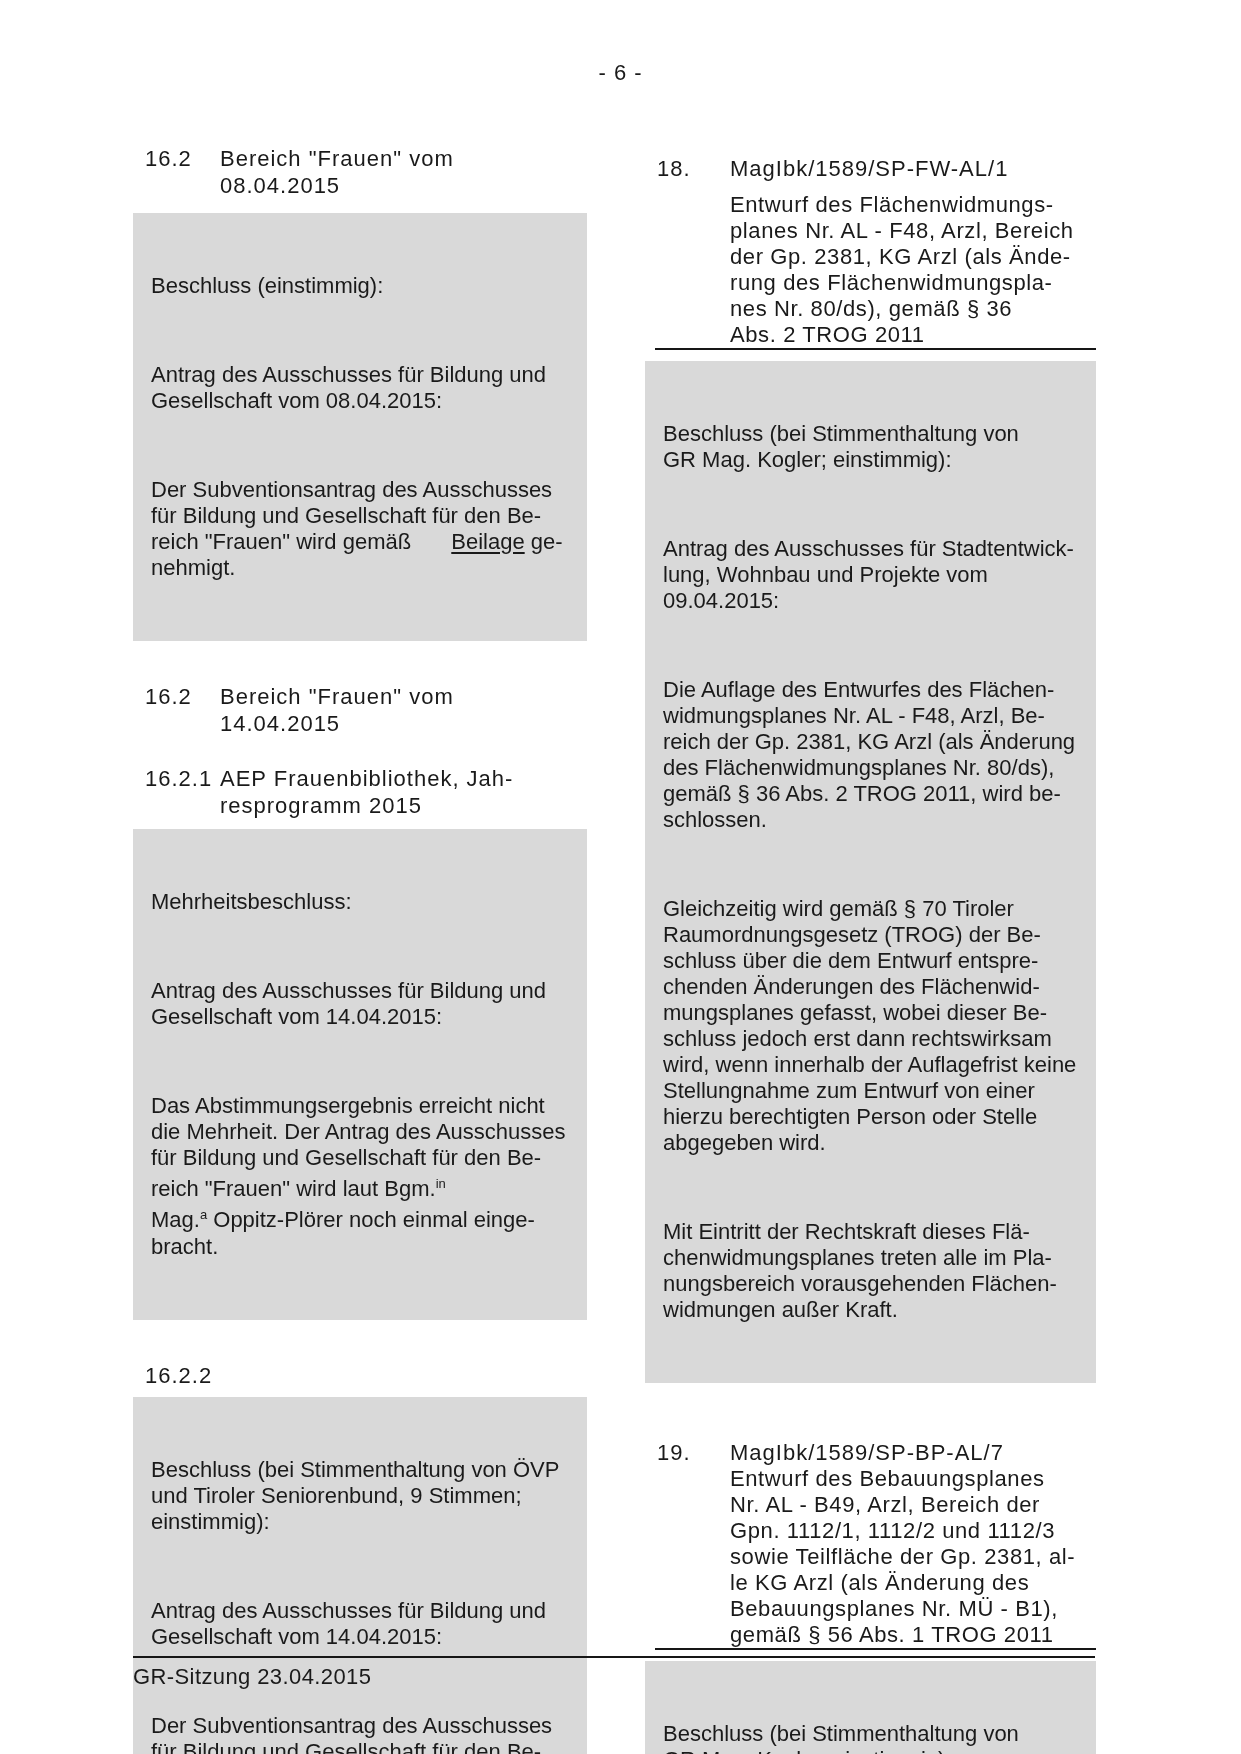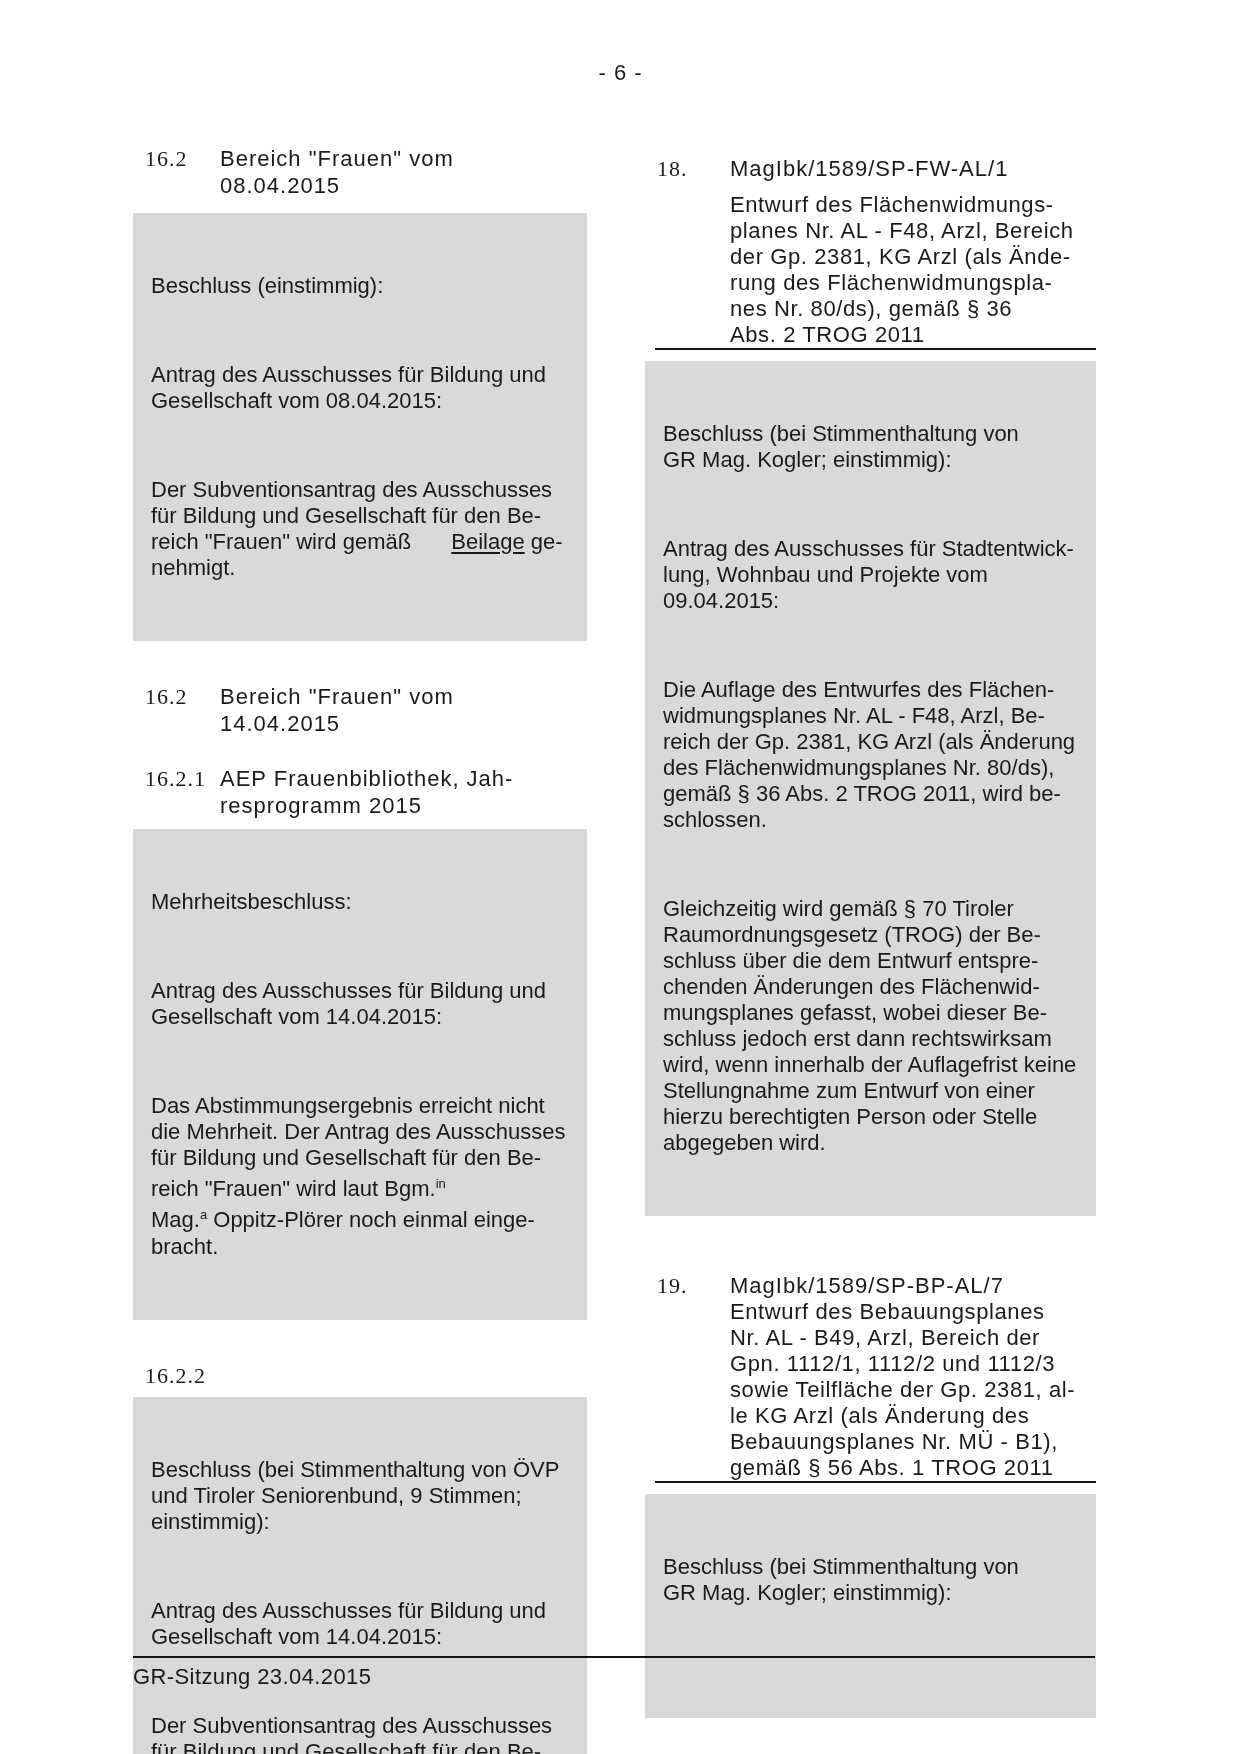--- a/index.html
+++ b/index.html
@@ -14,21 +14,21 @@
   }
   .col { position:absolute; }
   .col-left  { left:133px; top:145px; width:454px; }
   .col-right { left:645px; top:155px; width:451px; }
 
   .item {
     display:flex; margin-left:12px;
     font-size:22px; line-height:27px; letter-spacing:1px;
     white-space:pre;
   }
-  .item .num { flex:0 0 75px;font-family:Liberation Serif, serif; }
+  .item .num { flex:0 0 75px; }
   .col-right .item .num { flex:0 0 73px; }
 
   .sub {
     margin-left:85px; font-size:22px; line-height:26px;
     letter-spacing:0.6px; white-space:pre;
   }
 
   .rule { height:2px; background:#161616; }
   .rule-right { margin-left:10px; width:441px; margin-top:0; }
 
@@ -142,20 +142,24 @@
       <p>Gleichzeitig wird gemäß § 70 Tiroler
 Raumordnungsgesetz (TROG) der Be-
 schluss über die dem Entwurf entspre-
 chenden Änderungen des Flächenwid-
 mungsplanes gefasst, wobei dieser Be-
 schluss jedoch erst dann rechtswirksam
 wird, wenn innerhalb der Auflagefrist keine
 Stellungnahme zum Entwurf von einer
 hierzu berechtigten Person oder Stelle
 abgegeben wird.</p>
+      <p>Mit Eintritt der Rechtskraft dieses Flä-
+chenwidmungsplanes treten alle im Pla-
+nungsbereich vorausgehenden Flächen-
+widmungen außer Kraft.</p>
     </section>
 
     <div class="item" style="margin-top:56px">
       <span class="num">19.</span>
       <span class="htext">MagIbk/1589/SP-BP-AL/7</span>
     </div>
     <div class="sub" style="">Entwurf des Bebauungsplanes
 Nr. AL - B49, Arzl, Bereich der
 Gpn. 1112/1, 1112/2 und 1112/3
 sowie Teilfläche der Gp. 2381, al-

